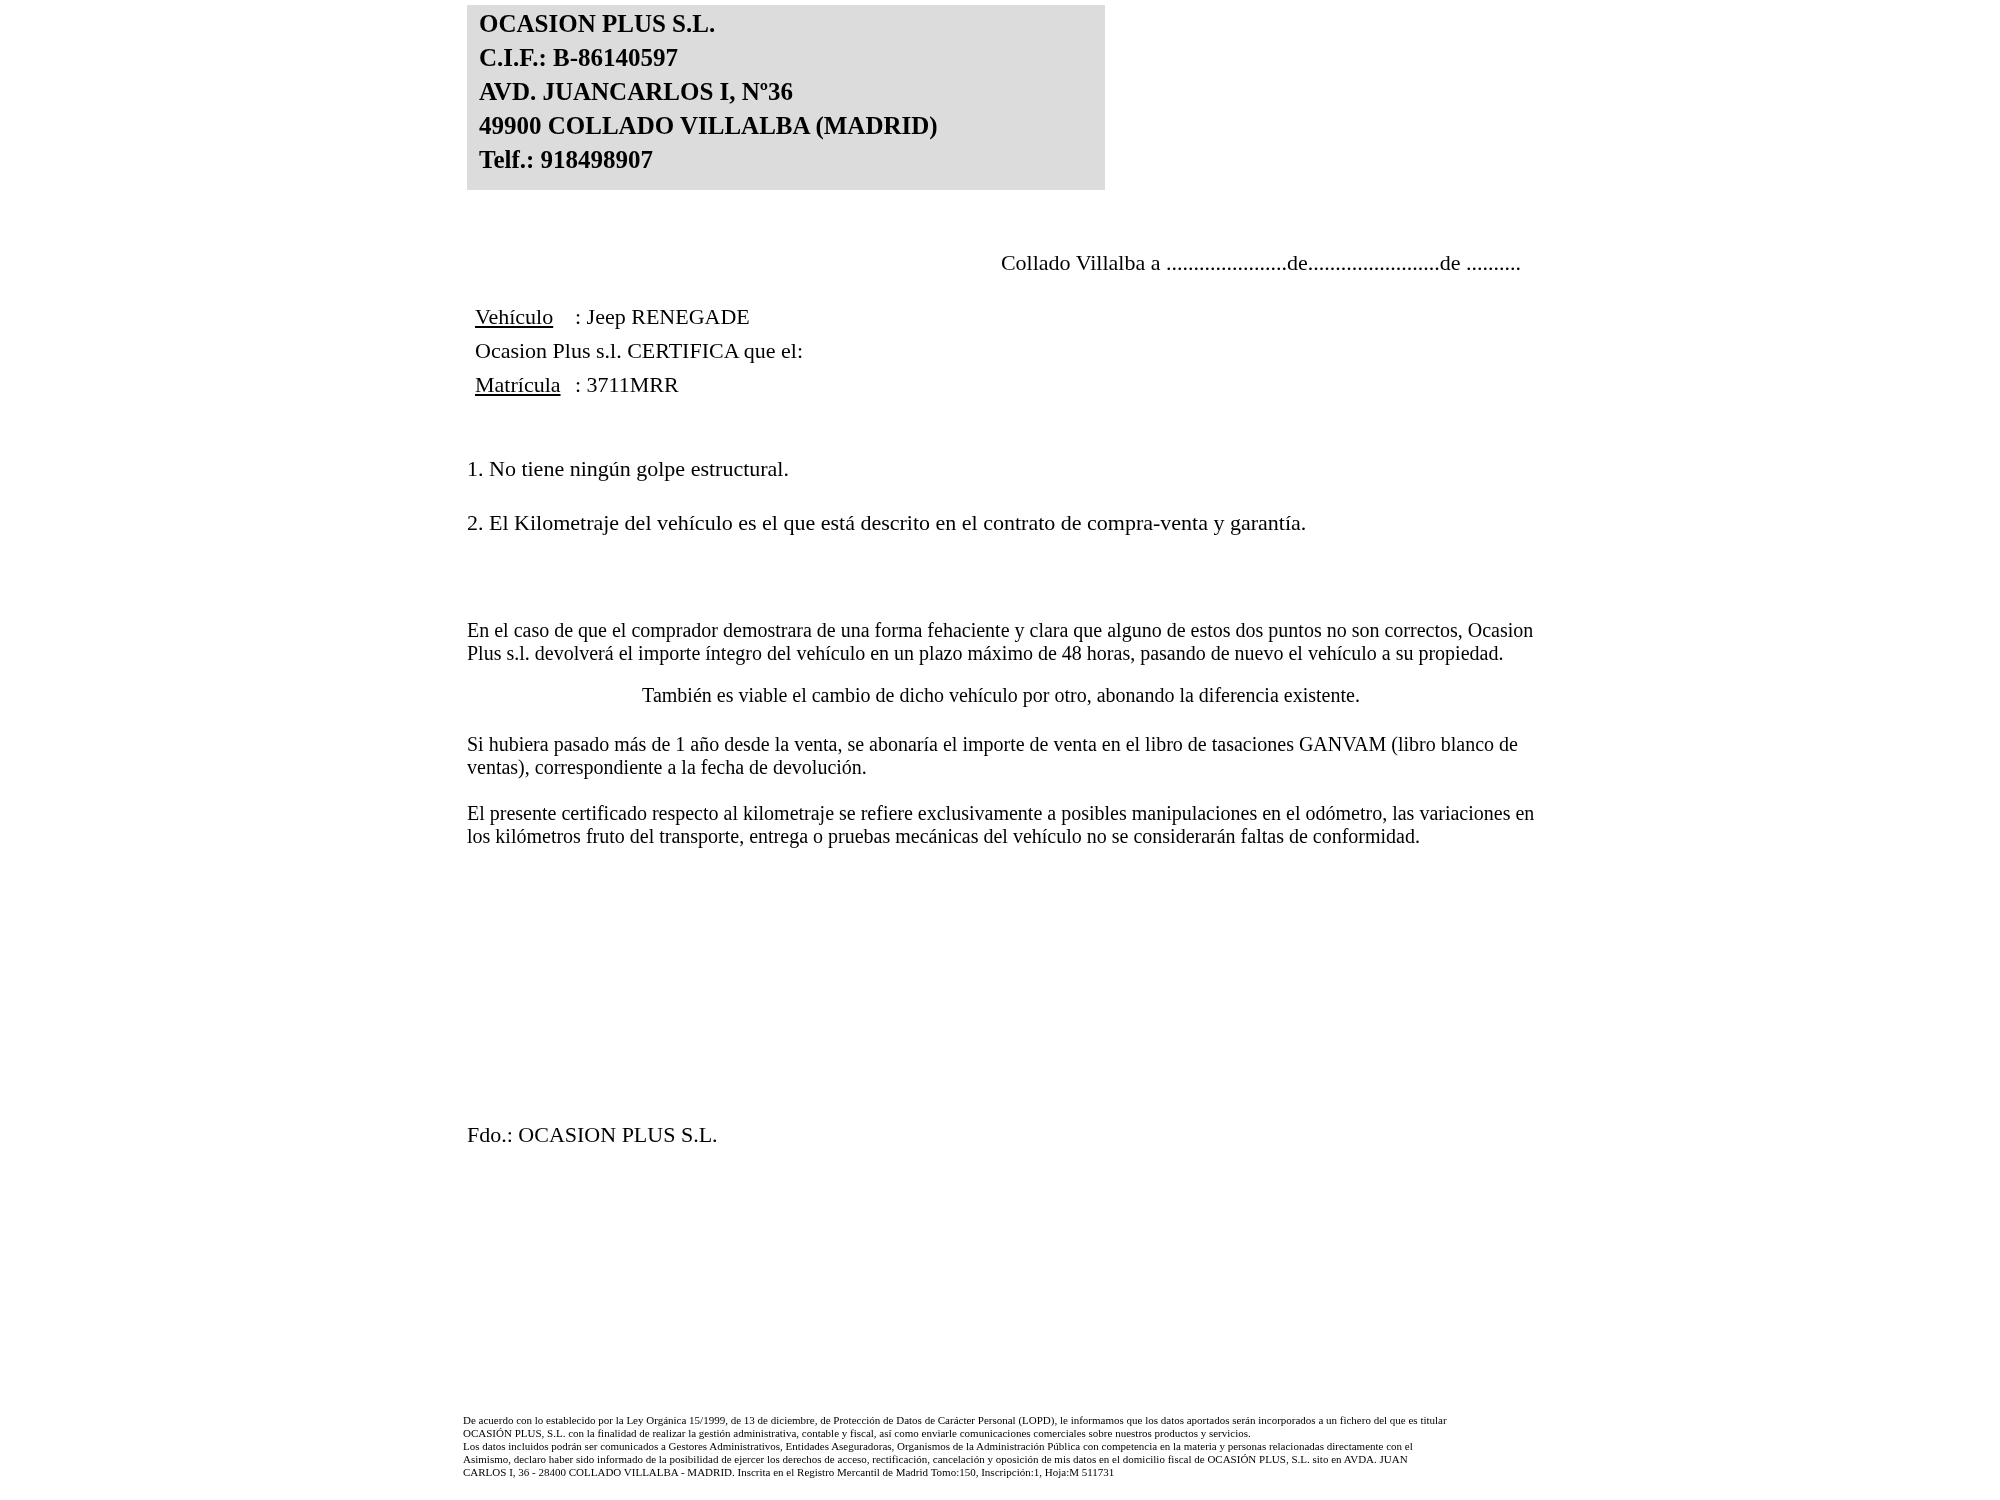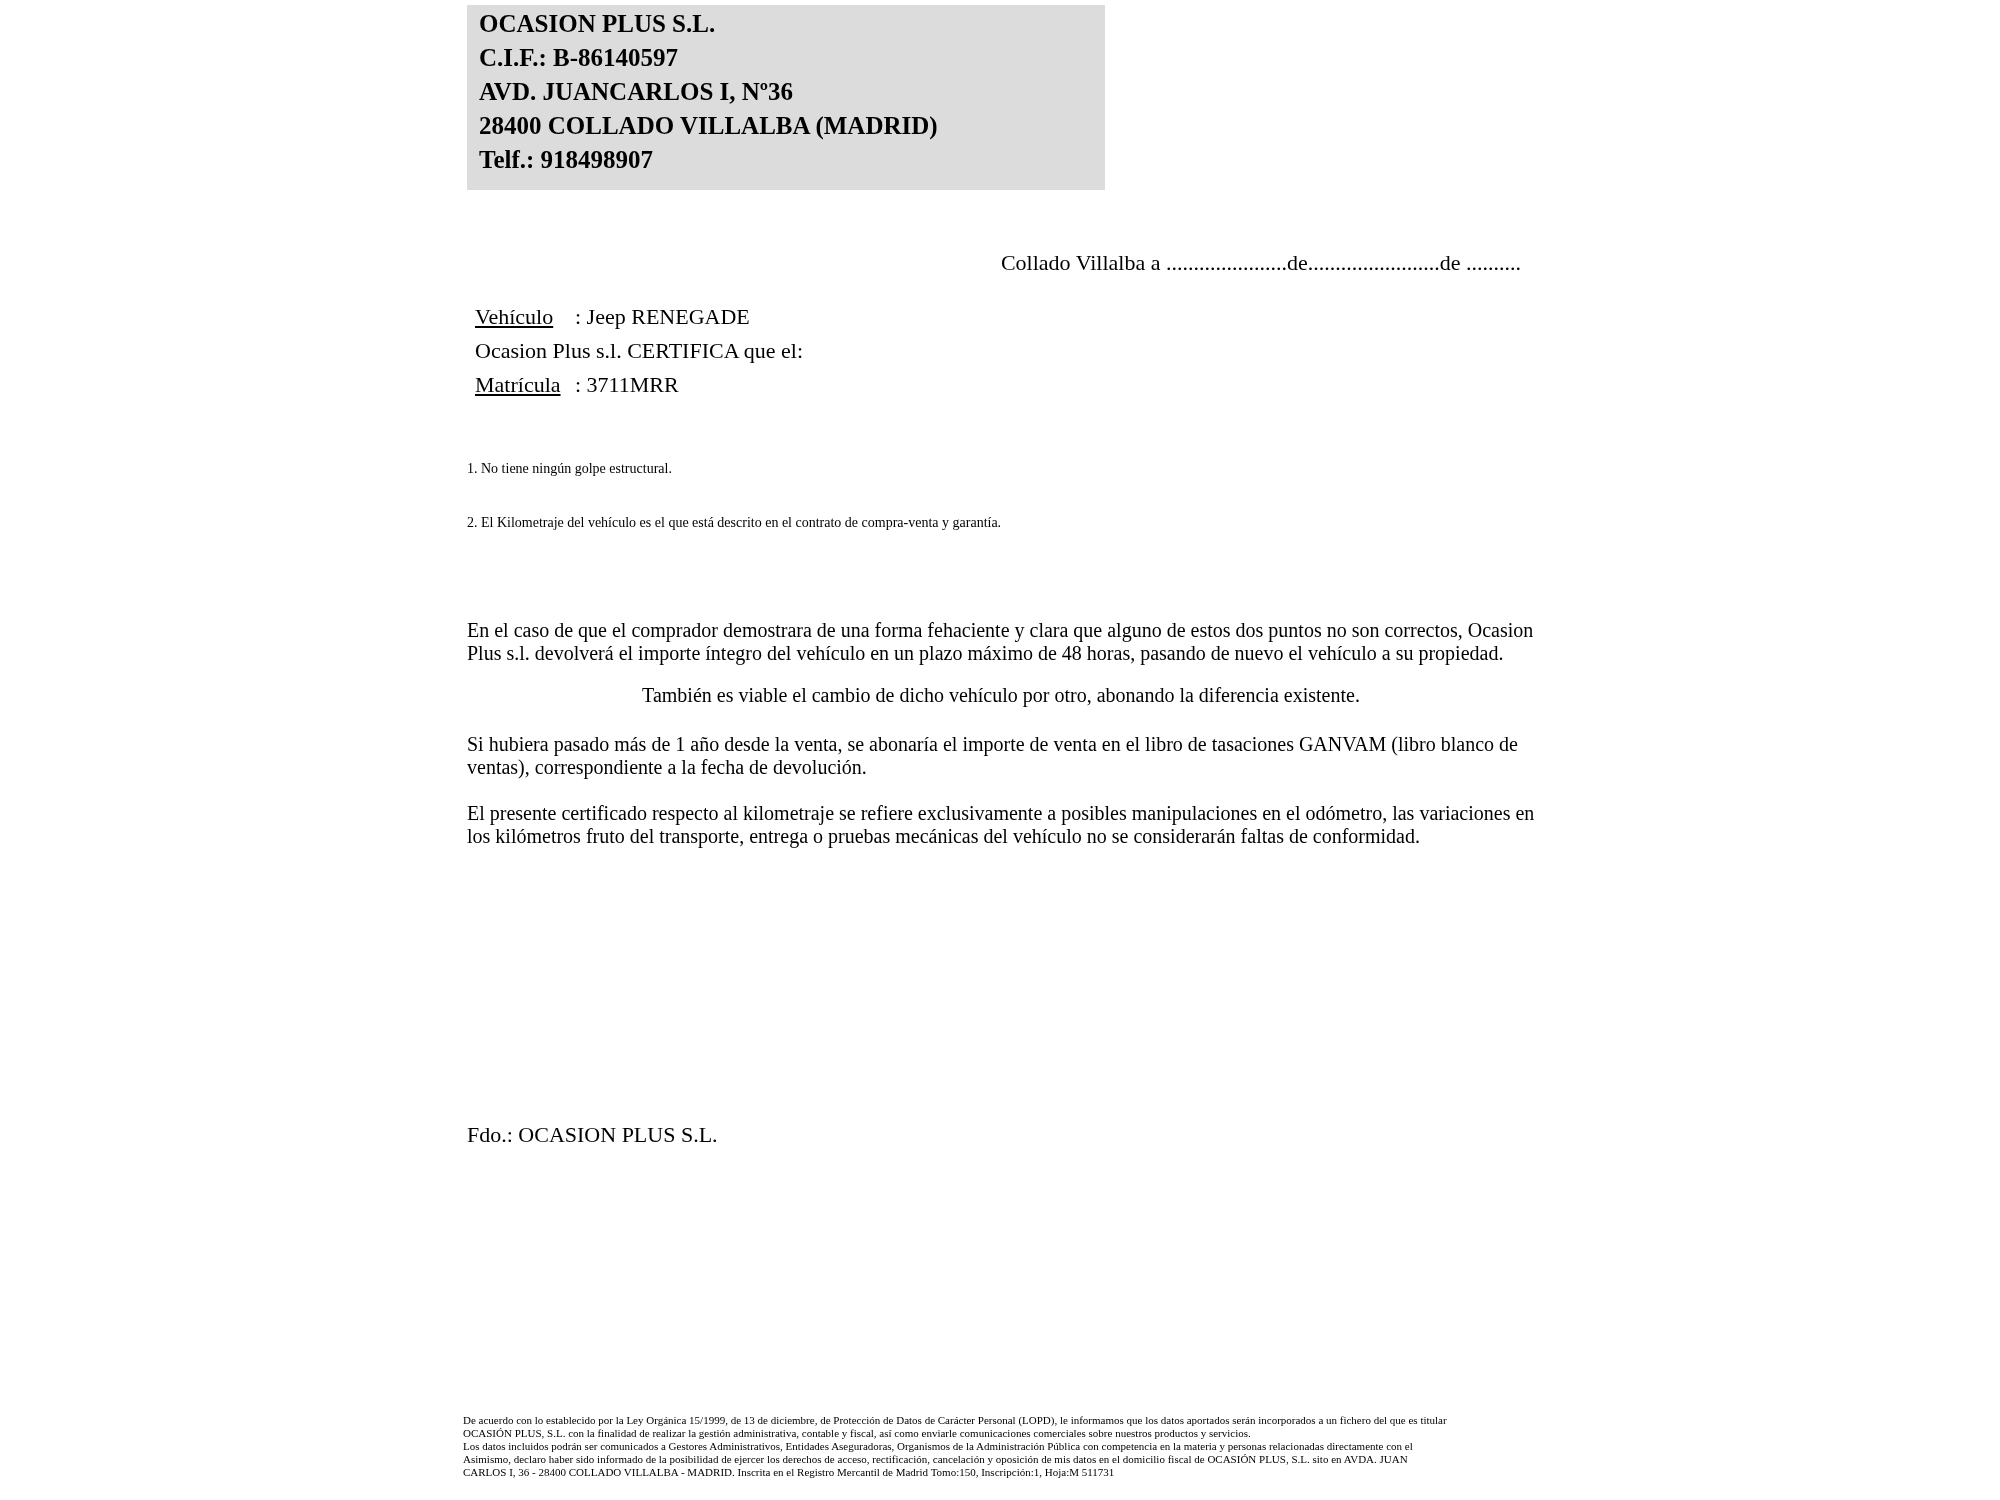--- a/index.html
+++ b/index.html
@@ -41,21 +41,21 @@
     padding-left: 8px;
     font-size: 22px;
     line-height: 34px;
   }
   .field-label {
     display: inline-block;
     width: 100px;
   }
   .field-label .u { text-decoration: underline; }
   .clause {
-    font-size: 14px;
+    font-size: 22px;
     line-height: 28px;
   }
   .clause-1 { margin-top: 53px; }
   .clause-2 { margin-top: 26px; }
   .para {
     font-size: 20px;
     line-height: 23px;
     width: 1068px;
   }
   .para-1 { margin-top: 82px; }
@@ -80,21 +80,21 @@
 </style>
 </head>
 <body>
 
 <div class="page">
 
   <div class="header-box" style="background: rgb(220, 220, 220);">
     <div class="hb-line">OCASION PLUS S.L.</div>
     <div class="hb-line">C.I.F.: B-86140597</div>
     <div class="hb-line">AVD. JUANCARLOS I, Nº36</div>
-    <div class="hb-line">28400 COLLADO VILLALBA (MADRID)</div>
+    <div class="hb-line">49900 COLLADO VILLALBA (MADRID)</div>
     <div class="hb-line">Telf.: 918498907</div>
   </div>
 
   <div class="date-line">Collado Villalba a ......................de........................de ..........</div>
 
   <div class="certify">
     <div>
       <span class="field-label"><span class="u">Vehículo</span></span><span>: Jeep RENEGADE</span>
     </div>
     <div>Ocasion Plus s.l. CERTIFICA que el:</div>

